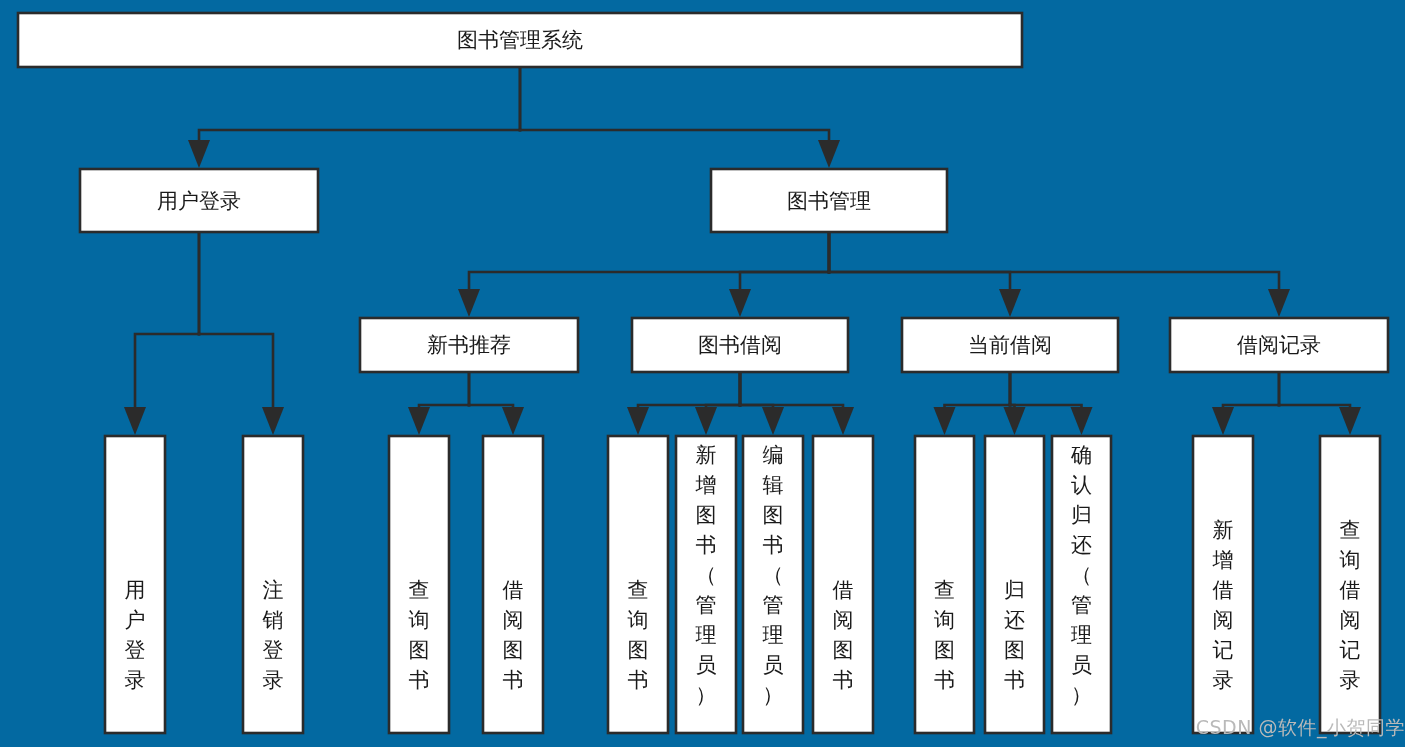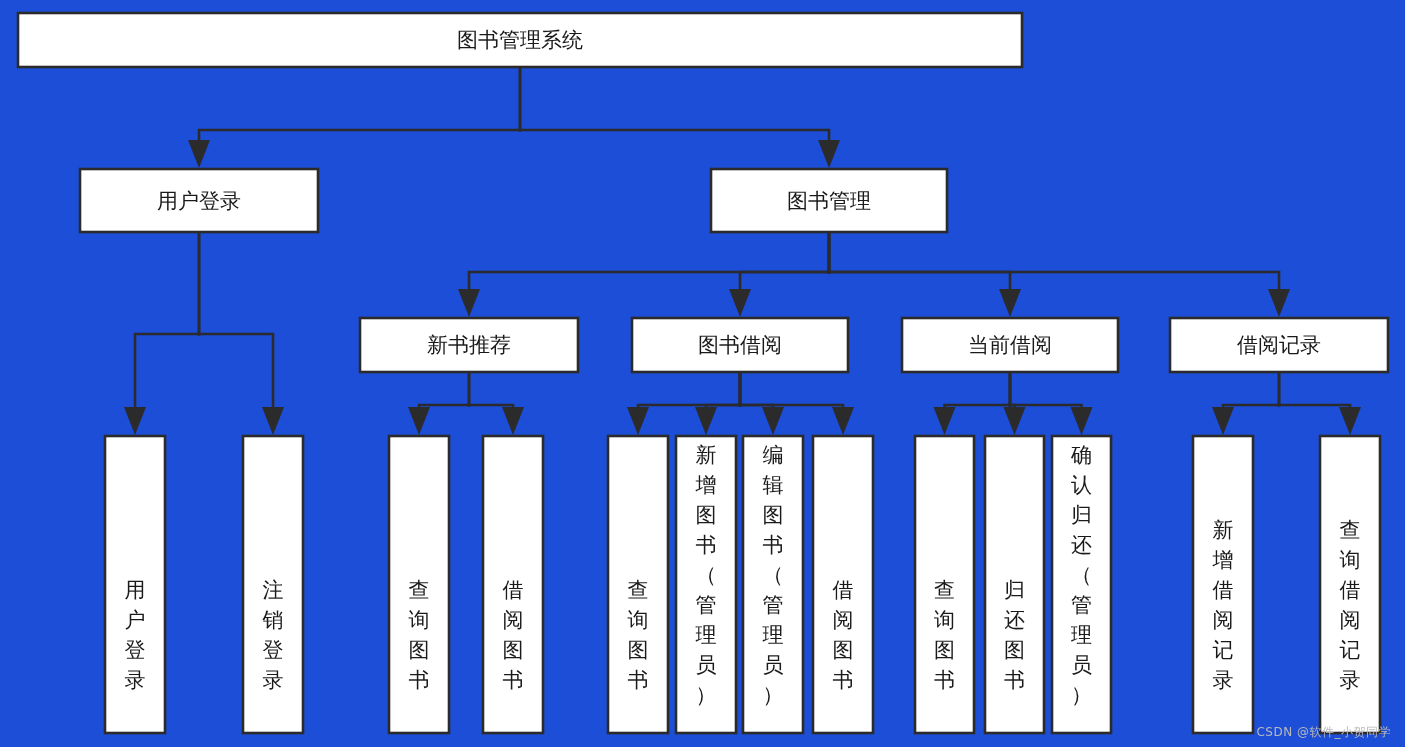--- a/index.html
+++ b/index.html
@@ -8,21 +8,21 @@
     padding: 0;
     background: #ffffff;
   }
   body {
     font-family: "DejaVu Sans", "Liberation Sans", sans-serif;
   }
   #diagram-root {
     position: relative;
     width: 1405px;
     height: 747px;
-    background: #1d4ed8;
+    background: #0369a1;
     overflow: hidden;
   }
   svg.diagram-canvas {
     position: absolute;
     left: 0;
     top: 0;
     width: 1405px;
     height: 747px;
     display: block;
   }
@@ -49,24 +49,24 @@
     dominant-baseline: middle;
   }
   .node-label-vertical {
     fill: #1a1a1a;
     font-family: "DejaVu Sans", "Liberation Sans", sans-serif;
     font-size: 21px;
     text-anchor: middle;
   }
   .watermark {
     position: absolute;
-    right: 14px;
+    right: 0;
     bottom: 6px;
     font-family: "DejaVu Sans", "Liberation Sans", sans-serif;
-    font-size: 12px;
+    font-size: 19px;
     color: #b9b9b9;
     letter-spacing: 0.5px;
     white-space: nowrap;
     pointer-events: none;
     margin-top: 32px;
   }
 </style>
 </head>
 <body>
 

